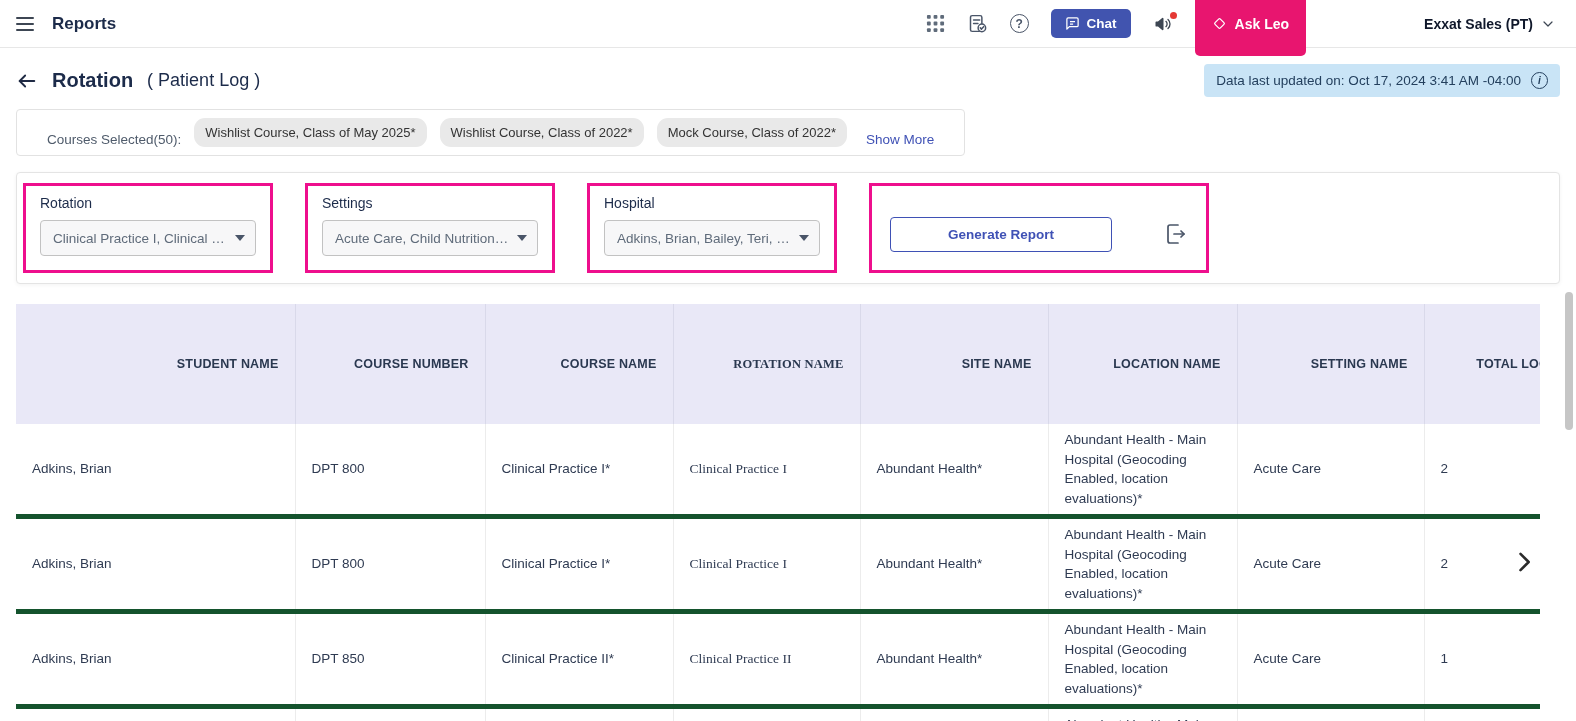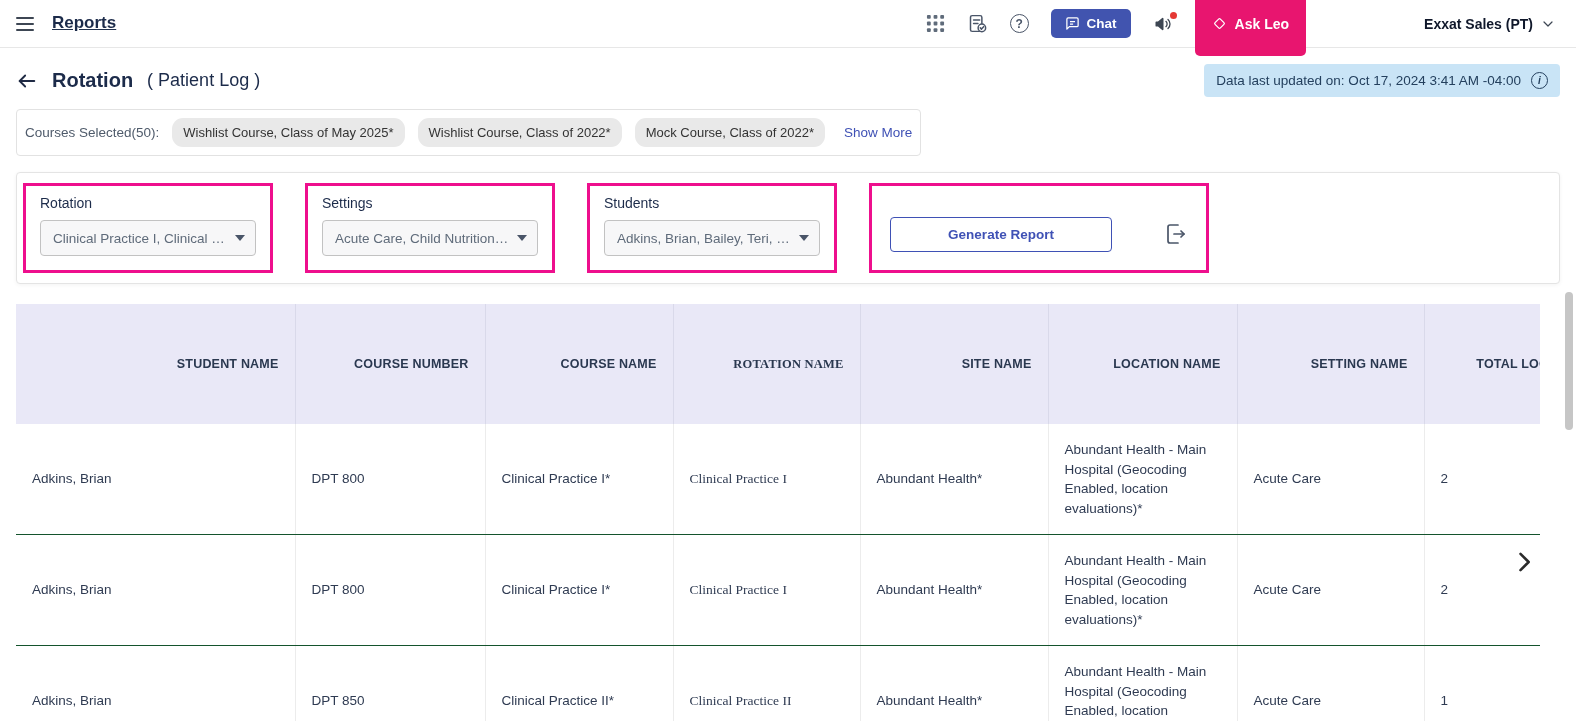--- a/index.html
+++ b/index.html
@@ -2,21 +2,21 @@
 <html style="--accent-indigo: #4154af; --brand-pink: #e8156f; --annotation-pink: #ee0f8d; --header-lavender: #e9e8f7; --banner-blue: #c9e4f6;"><head>
 <meta charset="utf-8">
 <style>
   * { margin:0; padding:0; box-sizing:border-box; }
   html,body { width:1576px; height:721px; overflow:hidden; background:#fff;
     font-family:"Liberation Sans", sans-serif; color:#22324e; }
 
   
   .topbar { height:48px; display:flex; align-items:center; justify-content:space-between;
     padding:0 20px 0 16px; border-bottom:1px solid #e7e7e7; background:#fff; }
-  .topbar-left { display:flex; align-items:flex-start; gap:18px;text-decoration:underline; }
+  .topbar-left { display:flex; align-items:center; gap:18px; }
   .hamburger { display:flex; flex-direction:column; gap:4px; cursor:pointer; padding:4px 0; }
   .hamburger span { width:18px; height:2px; background:#3d4653; border-radius:1px; }
   .app-title { font-size:17px; font-weight:700; color:#1c2b4a; }
   .topbar-right { display:flex; align-items:center; gap:22px; }
   .icon-btn { display:flex; align-items:center; justify-content:center; position:relative; cursor:pointer; }
   .help-circle { width:19px; height:19px; border:1.8px solid #4a5568; border-radius:50%;
     display:flex; align-items:center; justify-content:center; font-size:12px; font-weight:700; color:#4a5568; }
   .chat-btn { display:flex; align-items:center; gap:7px; background:var(--accent-indigo,#4154af);
     color:#fff; font-weight:700; font-size:13.5px; padding:7px 14px; border-radius:5px; border:none;
     font-family:inherit; cursor:pointer; }
@@ -38,22 +38,22 @@
     background:var(--banner-blue,#c9e4f6); border-radius:4px; padding:8px 12px;
     font-size:13.5px; color:#24405e; }
   .info-icon { width:17px; height:17px; border:1.6px solid #24405e; border-radius:50%;
     display:flex; align-items:center; justify-content:center; font-size:10px; font-weight:700;
     font-style:italic; color:#24405e; flex:0 0 auto; cursor:pointer; }
 
   
   .course-row { display:flex; align-items:center; gap:30px; padding:6px 16px 4px; }
   .select-course-btn { background:#3f51a7; color:#fff; font-weight:700; font-size:13px;
     padding:10px 13px; border-radius:4px; border:none; font-family:inherit; cursor:pointer; }
-  .chips-box { display:flex; align-items:center; gap:13px; border:1px solid #e2e2e2;
-    border-radius:4px; padding:8px 8px; background:#fff; }
+  .chips-box { display:flex; align-items:flex-end; gap:13px; border:1px solid #e2e2e2;
+    border-radius:4px; padding:8px 30px; background:#fff; }
   .chips-label { font-size:13.5px; color:#4f5b6b; }
   .chip { background:#e9e9e9; border-radius:11px; padding:7px 11px; font-size:13px; color:#333; white-space:nowrap; }
   .show-more { color:#3f51b5; font-size:13.5px; margin-left:6px; cursor:pointer; }
 
   
   .filter-card { margin:12px 16px 0; border:1px solid #e4e4e4; border-radius:4px;
     box-shadow:0 1px 4px rgba(0,0,0,.05); padding:10px 6px; display:flex; align-items:stretch; gap:32px; background:#fff; }
   .pink-box { border:3px solid var(--annotation-pink,#ee0f8d); padding:9px 14px 14px; }
   .filter-label { font-size:14px; color:#1c2b4a; margin-bottom:9px; }
   .select-control { width:216px; height:36px; border:1px solid #c2c2c2; background:#f7f7f8;
@@ -66,22 +66,22 @@
   .generate-btn { width:222px; height:35px; background:#fff; border:1px solid #3f51b5; color:#3f51b5;
     font-weight:700; font-size:13.5px; border-radius:4px; font-family:inherit; cursor:pointer; }
   .export-btn { display:flex; align-items:center; cursor:pointer; }
 
   
   .table-area { position:relative; margin:20px 0 0 16px; width:1524px; overflow:hidden; }
   table.report { border-collapse:collapse; table-layout:fixed; width:1558px; }
   .report th { background:var(--header-lavender,#e9e8f7); height:120px; vertical-align:middle;
     text-align:right; padding:0 16px; font-size:12.5px; font-weight:700; color:#2a3850;
     border-right:1px solid #d9d9ea; letter-spacing:.2px; }
-  .report td { height:87px; vertical-align:middle; padding:16px 16px; font-size:13.5px; color:#2f3b52;
-    border-bottom:1px solid #14532d; border-right:1px solid #ececec; line-height:19.5px; background:#fff; }
+  .report td { height:87px; vertical-align:middle; padding:6px 16px; font-size:13.5px; color:#2f3b52;
+    border-bottom:5px solid #14532d; border-right:1px solid #ececec; line-height:19.5px; background:#fff; }
   .report th:nth-child(1), .report td:nth-child(1) { width:279px; }
   .report th:nth-child(2), .report td:nth-child(2) { width:190px; }
   .report th:nth-child(3), .report td:nth-child(3) { width:188px; }
   .report th:nth-child(4), .report td:nth-child(4) { width:187px;font-family:Liberation Serif, serif; }
   .report th:nth-child(5), .report td:nth-child(5) { width:188px; }
   .report th:nth-child(6), .report td:nth-child(6) { width:189px; }
   .report th:nth-child(7), .report td:nth-child(7) { width:187px; }
   .report th:nth-child(8), .report td:nth-child(8) { width:150px; }
 
   .hscroll-chevron { position:absolute; left:1494px; top:244px; cursor:pointer; background:transparent; }
@@ -189,21 +189,21 @@
     </div>
   </div>
   <div class="pink-box">
     <div class="filter-label">Settings</div>
     <div class="select-control">
       <span class="select-value">Acute Care, Child Nutrition, ...</span>
       <span class="caret"></span>
     </div>
   </div>
   <div class="pink-box">
-    <div class="filter-label">Students</div>
+    <div class="filter-label">Hospital</div>
     <div class="select-control">
       <span class="select-value">Adkins, Brian, Bailey, Teri, B...</span>
       <span class="caret"></span>
     </div>
   </div>
   <div class="pink-box generate-box">
     <button class="generate-btn">Generate Report</button>
     <span class="export-btn">
       <svg width="24" height="24" viewBox="0 0 24 24" fill="none" stroke="#4a5568" stroke-width="1.7" stroke-linecap="round" stroke-linejoin="round">
         <path d="M14 3H6a2 2 0 0 0-2 2v14a2 2 0 0 0 2 2h8"></path>

